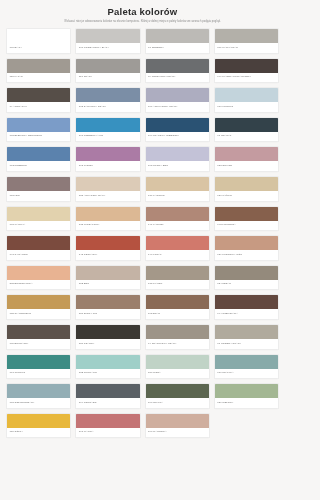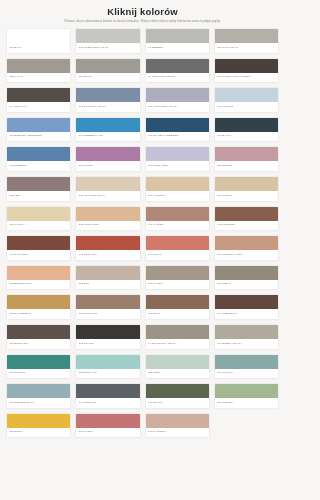--- a/index.html
+++ b/index.html
@@ -41,21 +41,21 @@
     white-space:nowrap;overflow:hidden;text-overflow:ellipsis;
   }
   .card.empty{background:transparent;border:none;box-shadow:none;}
 </style>
 </head>
 <body>
 
 <div class="page">
 
   <div class="header">
-    <div class="title">Kliknij kolorów</div>
+    <div class="title">Paleta kolorów</div>
     <div class="subtitle">Wskazać niżej w odwzorowaniu kolorów na ekranie komputera. Kliknij w dolnej miejsce palety kolorów we wzorach podjęta pogląd.</div>
   </div>
 
   <div class="grid" id="grid">
       <div class="card">
         <div class="swatch" style="background: rgb(255, 255, 255);"></div>
         <div class="label">100 BIAŁY</div>
       </div>
       <div class="card">
         <div class="swatch" style="background: rgb(200, 198, 195);"></div>

